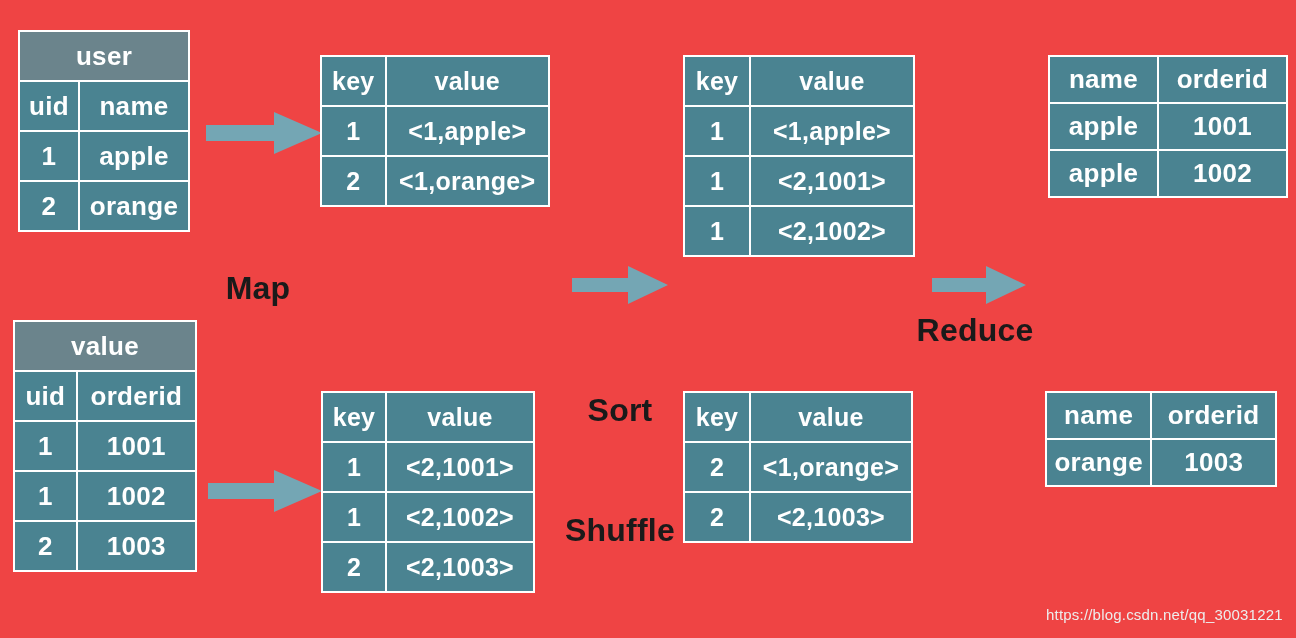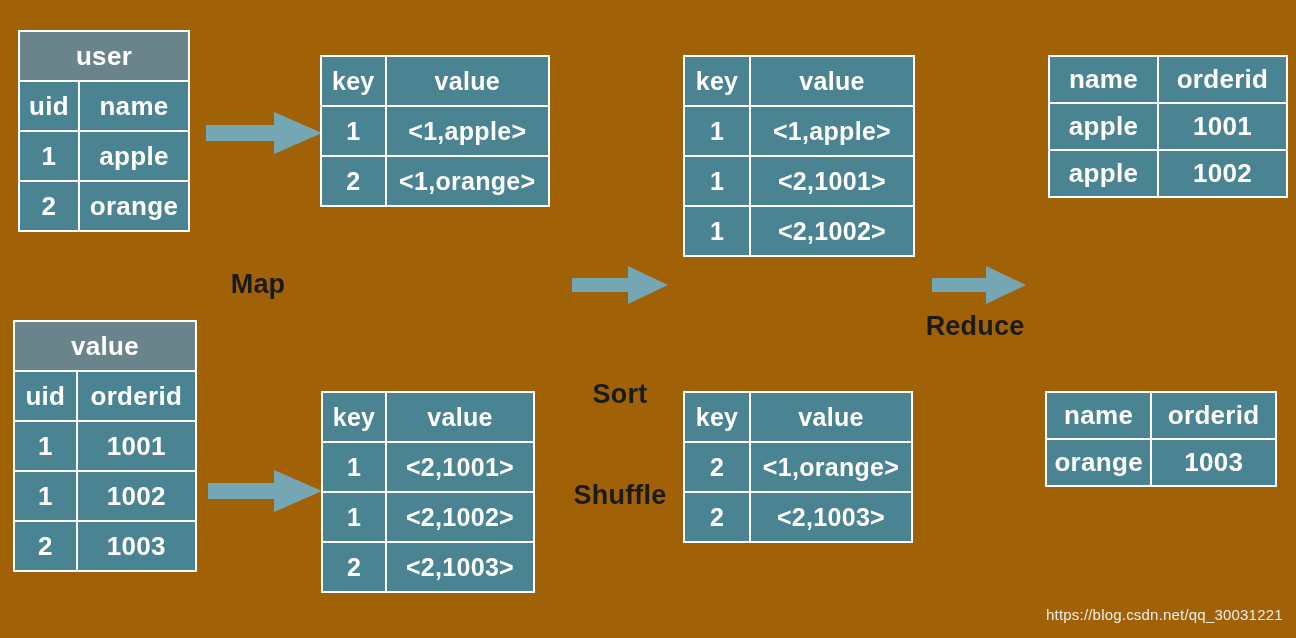--- a/index.html
+++ b/index.html
@@ -7,21 +7,21 @@
     padding: 0;
     background: #ffffff;
   }
   body {
     font-family: "Liberation Sans", sans-serif;
   }
   #canvas {
     position: relative;
     width: 1296px;
     height: 638px;
-    background: #a16207;
+    background: #ef4444;
     overflow: hidden;
   }
 
   
   .tbl {
     position: absolute;
     border-collapse: separate;
     border-spacing: 2px;
     background: #ffffff;
   }
@@ -50,21 +50,21 @@
   
   .arrow {
     position: absolute;
     display: block;
   }
 
   
   .stage-label {
     position: absolute;
     color: #1a1a1a;
-    font-size: 27px;
+    font-size: 32px;
     font-weight: bold;
     letter-spacing: 0.2px;
     text-align: center;
     line-height: 1.25;
     white-space: pre;
   }
 
   
   .watermark {
     position: absolute;

